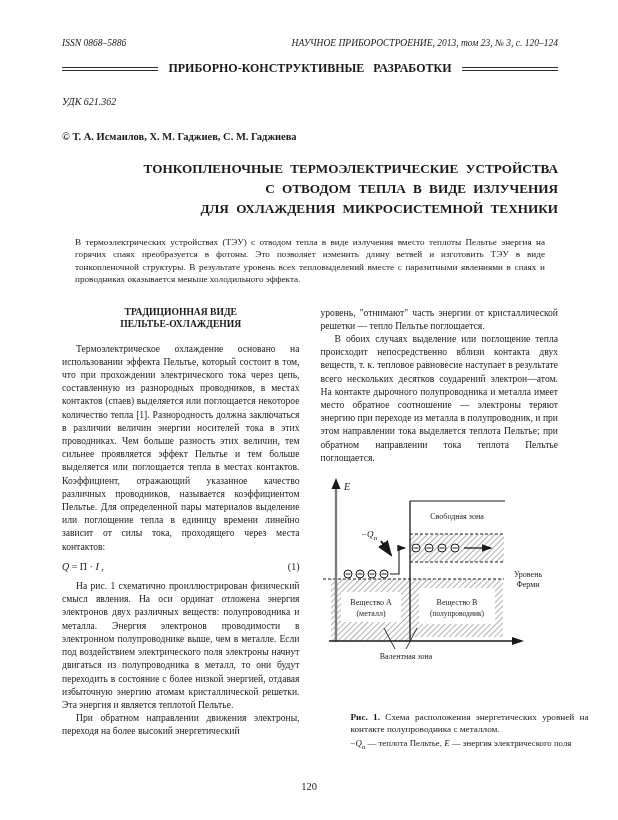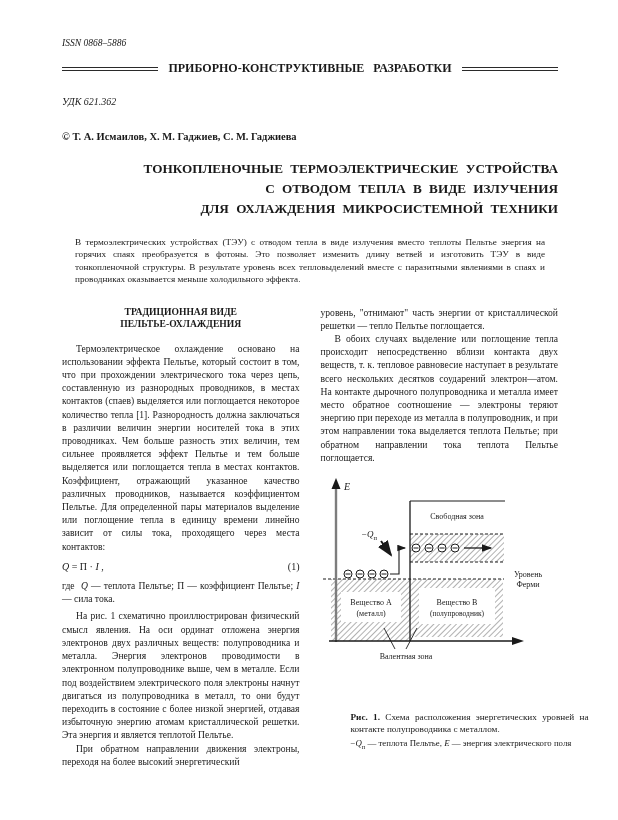--- a/index.html
+++ b/index.html
@@ -54,20 +54,21 @@
   svg text { font-family: "Liberation Serif", "DejaVu Serif", serif; fill: #1a1a1a; }
 </style>
 </head>
 <body>
 
 <div class="page">
   <div class="content">
 
     <div class="hdr-row">
       <span>ISSN 0868–5886</span>
+      <span>НАУЧНОЕ ПРИБОРОСТРОЕНИЕ, 2013, том 23, № 3, с. 120–124</span>
     </div>
 
     <div class="banner">
       <span class="rule"></span>
       <span class="label">ПРИБОРНО-КОНСТРУКТИВНЫЕ РАЗРАБОТКИ</span>
       <span class="rule"></span>
     </div>
 
     <div class="udk">УДК 621.362</div>
     <div class="authors">© Т. А. Исмаилов, Х. М. Гаджиев, С. М. Гаджиева</div>
@@ -88,23 +89,20 @@
           <div>ТРАДИЦИОННАЯ ВИДЕ</div>
           <div>ПЕЛЬТЬЕ-ОХЛАЖДЕНИЯ</div>
         </div>
         <div class="para">Термоэлектрическое охлаждение основано на использовании эффекта Пельтье, который состоит в том, что при прохождении электрического тока через цепь, составленную из разнородных проводников, в местах контактов (спаев) выделяется или поглощается некоторое количество тепла [1]. Разнородность должна заключаться в различии величин энергии носителей тока в этих проводниках. Чем больше разность этих величин, тем сильнее проявляется эффект Пельтье и тем больше выделяется или поглощается тепла в местах контактов. Коэффициент, отражающий указанное качество различных проводников, называется коэффициентом Пельтье. Для определенной пары материалов выделение или поглощение тепла в единицу времени линейно зависит от силы тока, проходящего через места контактов:</div>
 
         <div class="equation">
           <span class="it">Q</span><span> = П · </span><span class="it">I</span><span> ,</span>
           <span class="eq-number">(1)</span>
         </div>
 
-        <div class="para no-indent">
-          <span>где&nbsp; </span><span class="it">Q</span><span> — теплота Пельтье; П — коэффициент Пельтье; </span><span class="it">I</span><span> — сила тока.</span>
-        </div>
 
         <div class="para" style="margin-top:4px;">На рис. 1 схематично проиллюстрирован физический смысл явления. На оси ординат отложена энергия электронов двух различных веществ: полупроводника и металла. Энергия электронов проводимости в электронном полупроводнике выше, чем в металле. Если под воздействием электрического поля электроны начнут двигаться из полупроводника в металл, то они будут переходить в состояние с более низкой энергией, отдавая избыточную энергию атомам кристаллической решетки. Эта энергия и является теплотой Пельтье.</div>
         <div class="para">При обратном направлении движения электроны, переходя на более высокий энергетический</div>
       </div>
 
       <div class="col">
         <div class="para no-indent">уровень, "отнимают" часть энергии от кристаллической решетки — тепло Пельтье поглощается.</div>
         <div class="para">В обоих случаях выделение или поглощение тепла происходит непосредственно вблизи контакта двух веществ, т. к. тепловое равновесие наступает в результате всего нескольких десятков соударений электрон—атом. На контакте дырочного полупроводника и металла имеет место обратное соотношение — электроны теряют энергию при переходе из металла в полупроводник, и при этом направлении тока выделяется теплота Пельтье; при обратном направлении тока теплота Пельтье поглощается.</div>
 
         <div class="figure-block">
@@ -185,13 +183,14 @@
           </div>
           <div class="fig-note">
             <span>−</span><span class="it">Q</span><span class="sub">п</span><span> — теплота Пельтье, </span><span class="it">E</span><span> — энергия электрического поля</span>
           </div>
         </div>
       </div>
 
     </div>
   </div>
 
+  <div class="page-number">120</div>
 </div>
 
 </body></html>

